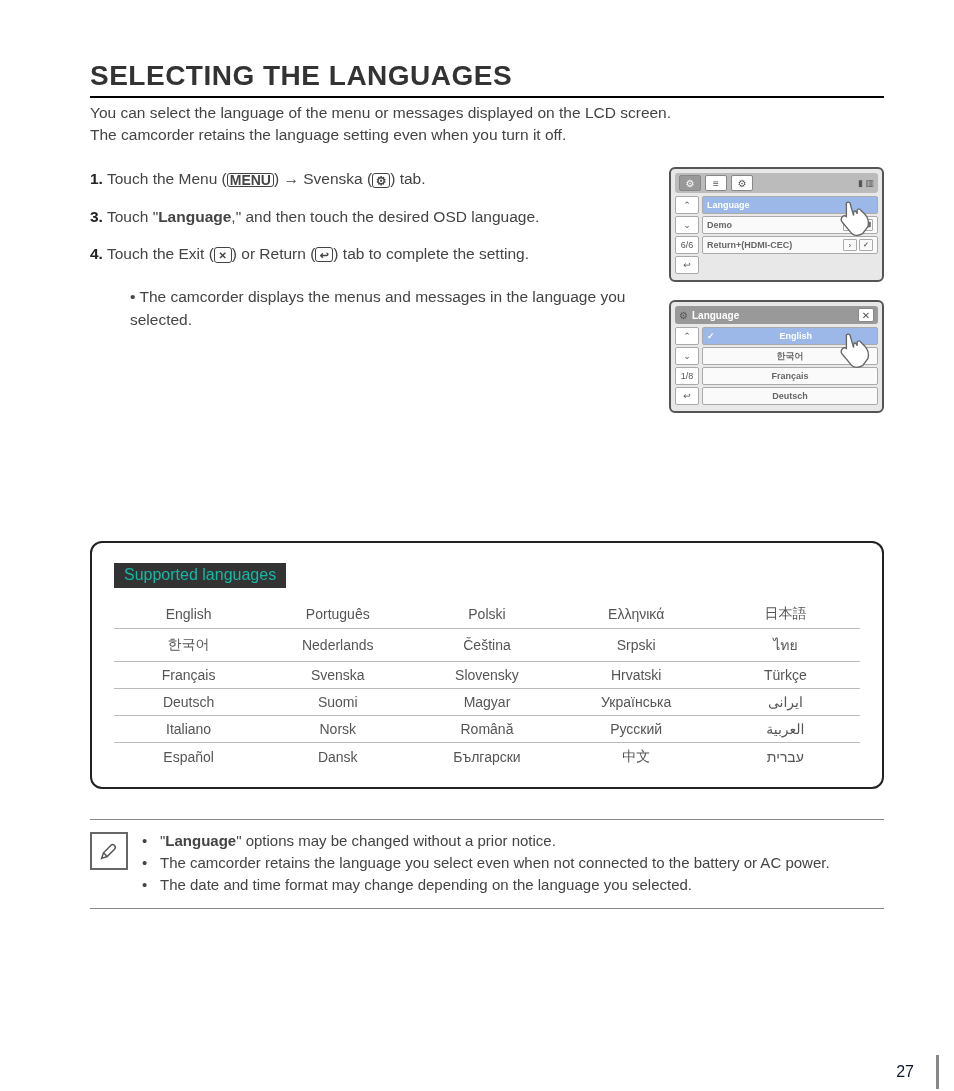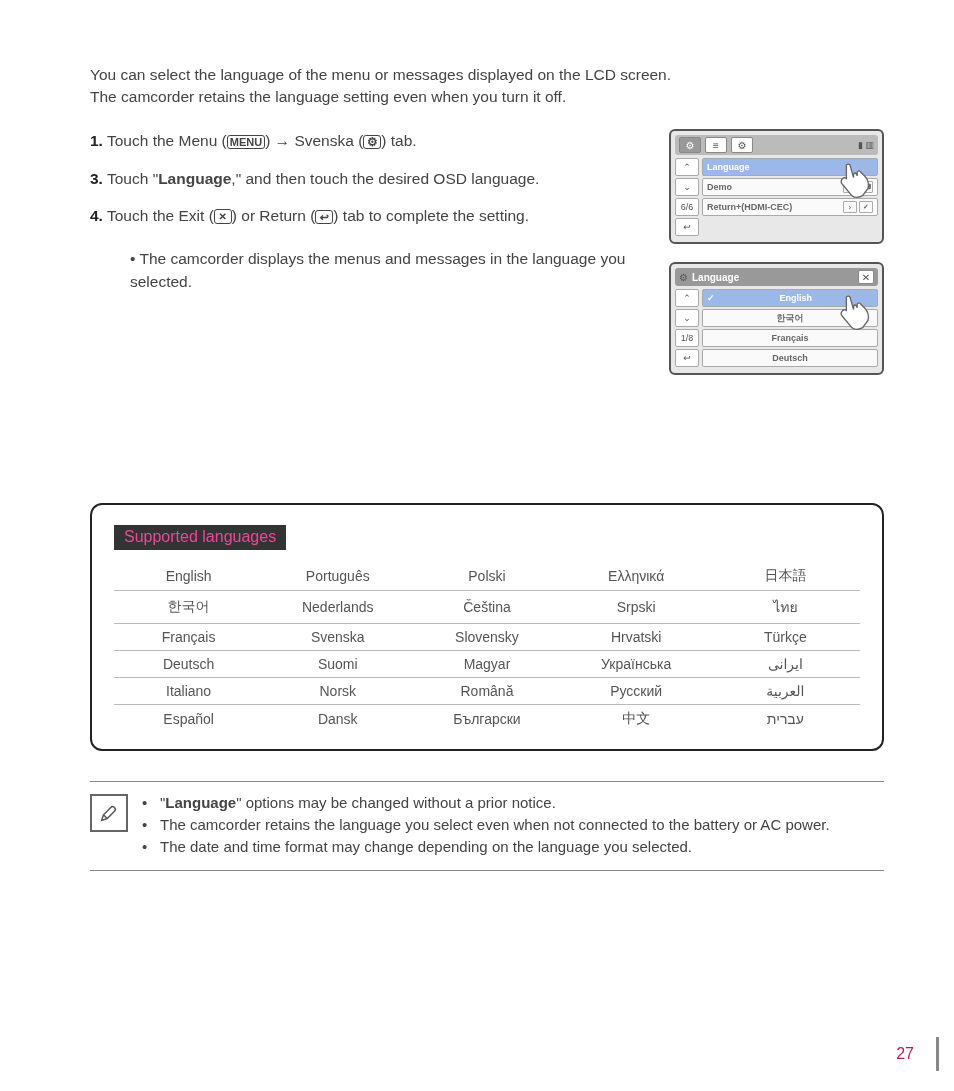--- a/index.html
+++ b/index.html
@@ -38,21 +38,21 @@
     font-size: 15.5px;
     line-height: 1.5;
     color: #444;
   }
   .step { margin-bottom: 14px; }
   .num { font-weight: bold; color: #222; }
   .sub { margin-left: 40px; margin-top: 20px; }
   .icon-chip {
     display: inline-block;
     vertical-align: middle;
-    font-size: 11px;
+    font-size: 14px;
     font-weight: bold;
     border: 1.5px solid #444;
     border-radius: 3px;
     padding: 0 2px;
     line-height: 12px;
     background: #fff;
     color: #444;
     min-width: 12px;
     text-align: center;
     font-family: Arial, sans-serif;
@@ -155,21 +155,21 @@
 
   
   .card {
     border: 2.5px solid #222;
     border-radius: 12px;
     padding: 20px 22px 16px;
     margin-top: 110px;
   }
   .card-head {
     background: #333;
-    color: #ec4899;
+    color: #14b8a6;
     font-size: 16px;
     padding: 3px 10px 4px;
     display: inline-block;
     margin-bottom: 12px;
   }
   table.lang {
     width: 100%;
     border-collapse: collapse;
     font-size: 14px;
     color: #555;
@@ -204,41 +204,42 @@
   .note-icon svg { width: 22px; height: 22px; }
   .notes {
     font-size: 15px;
     line-height: 1.45;
     color: #444;
   }
   .notes .bul { display: flex; }
   .notes .dot { width: 18px; }
   .pagenum {
     position: absolute;
-    bottom: 28px;
+    bottom: 10px;
     right: 40px;
     font-size: 16px;
-    color: #be185d;
+    color: #0f172a;
   }
   .pagenum::before {
     content: "";
     display: block;
     position: absolute;
     right: -25px;
     top: -8px;
     width: 3px;
     height: 34px;
     background: #888;
   }
 </style>
 </head>
 <body>
 
 <div class="page">
 
+  <h1>SELECTING THE LANGUAGES</h1>
   <div class="intro" style="white-space: pre-line;">You can select the language of the menu or messages displayed on the LCD screen.
 The camcorder retains the language setting even when you turn it off.</div>
 
   <div class="content-row">
     <div class="steps">
 
       <div class="step">
         <span class="num">1.</span>
         <span>Touch the Menu (</span><span class="icon-chip">MENU</span><span>) → Svenska (</span><span class="icon-chip icon-gear"></span><span>) tab.</span>
       </div>

